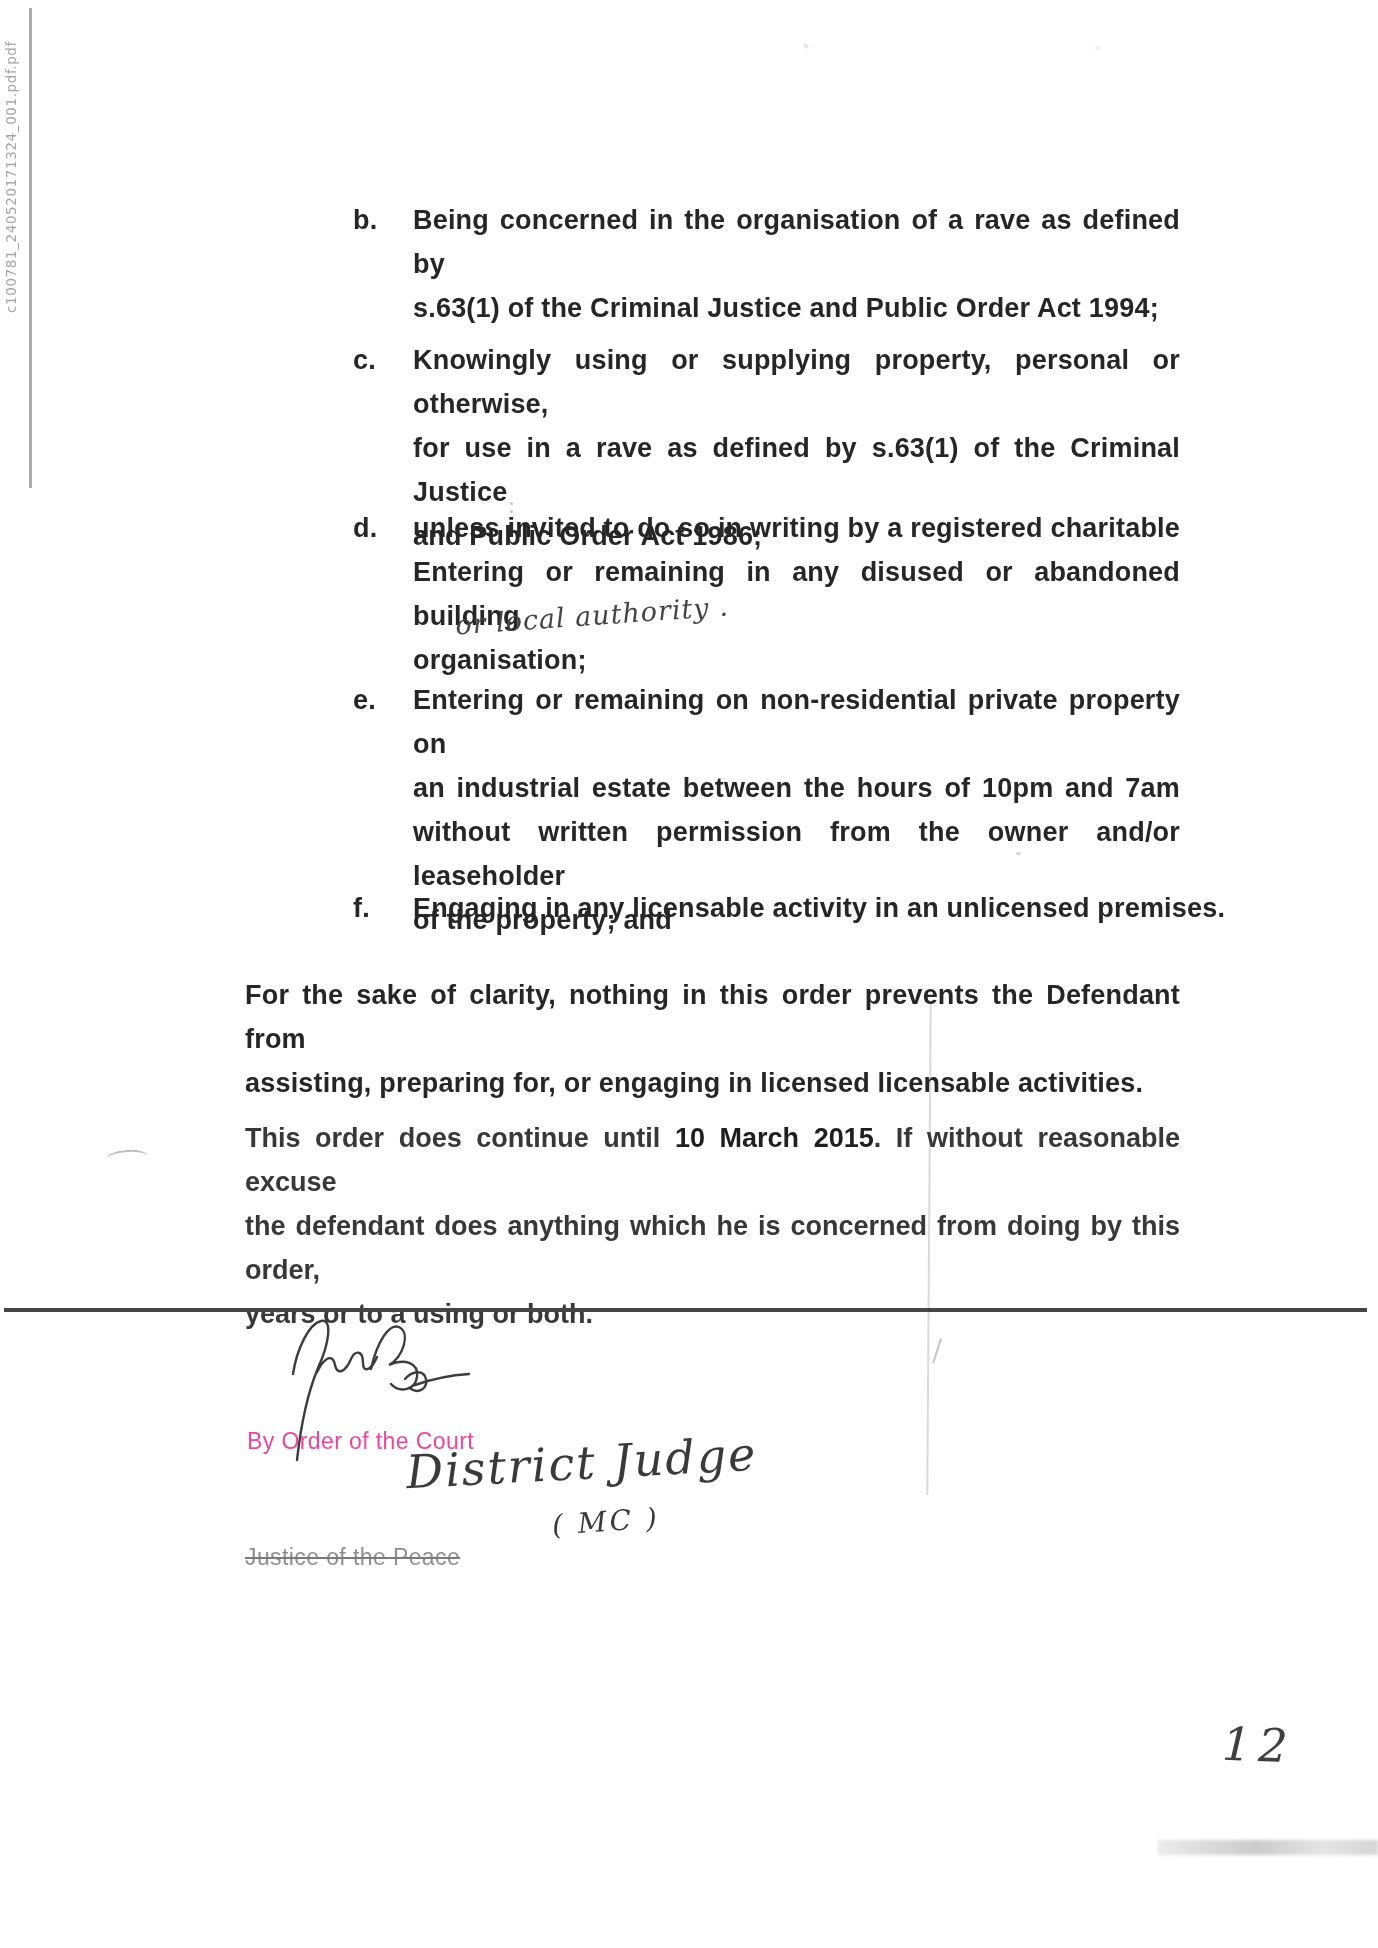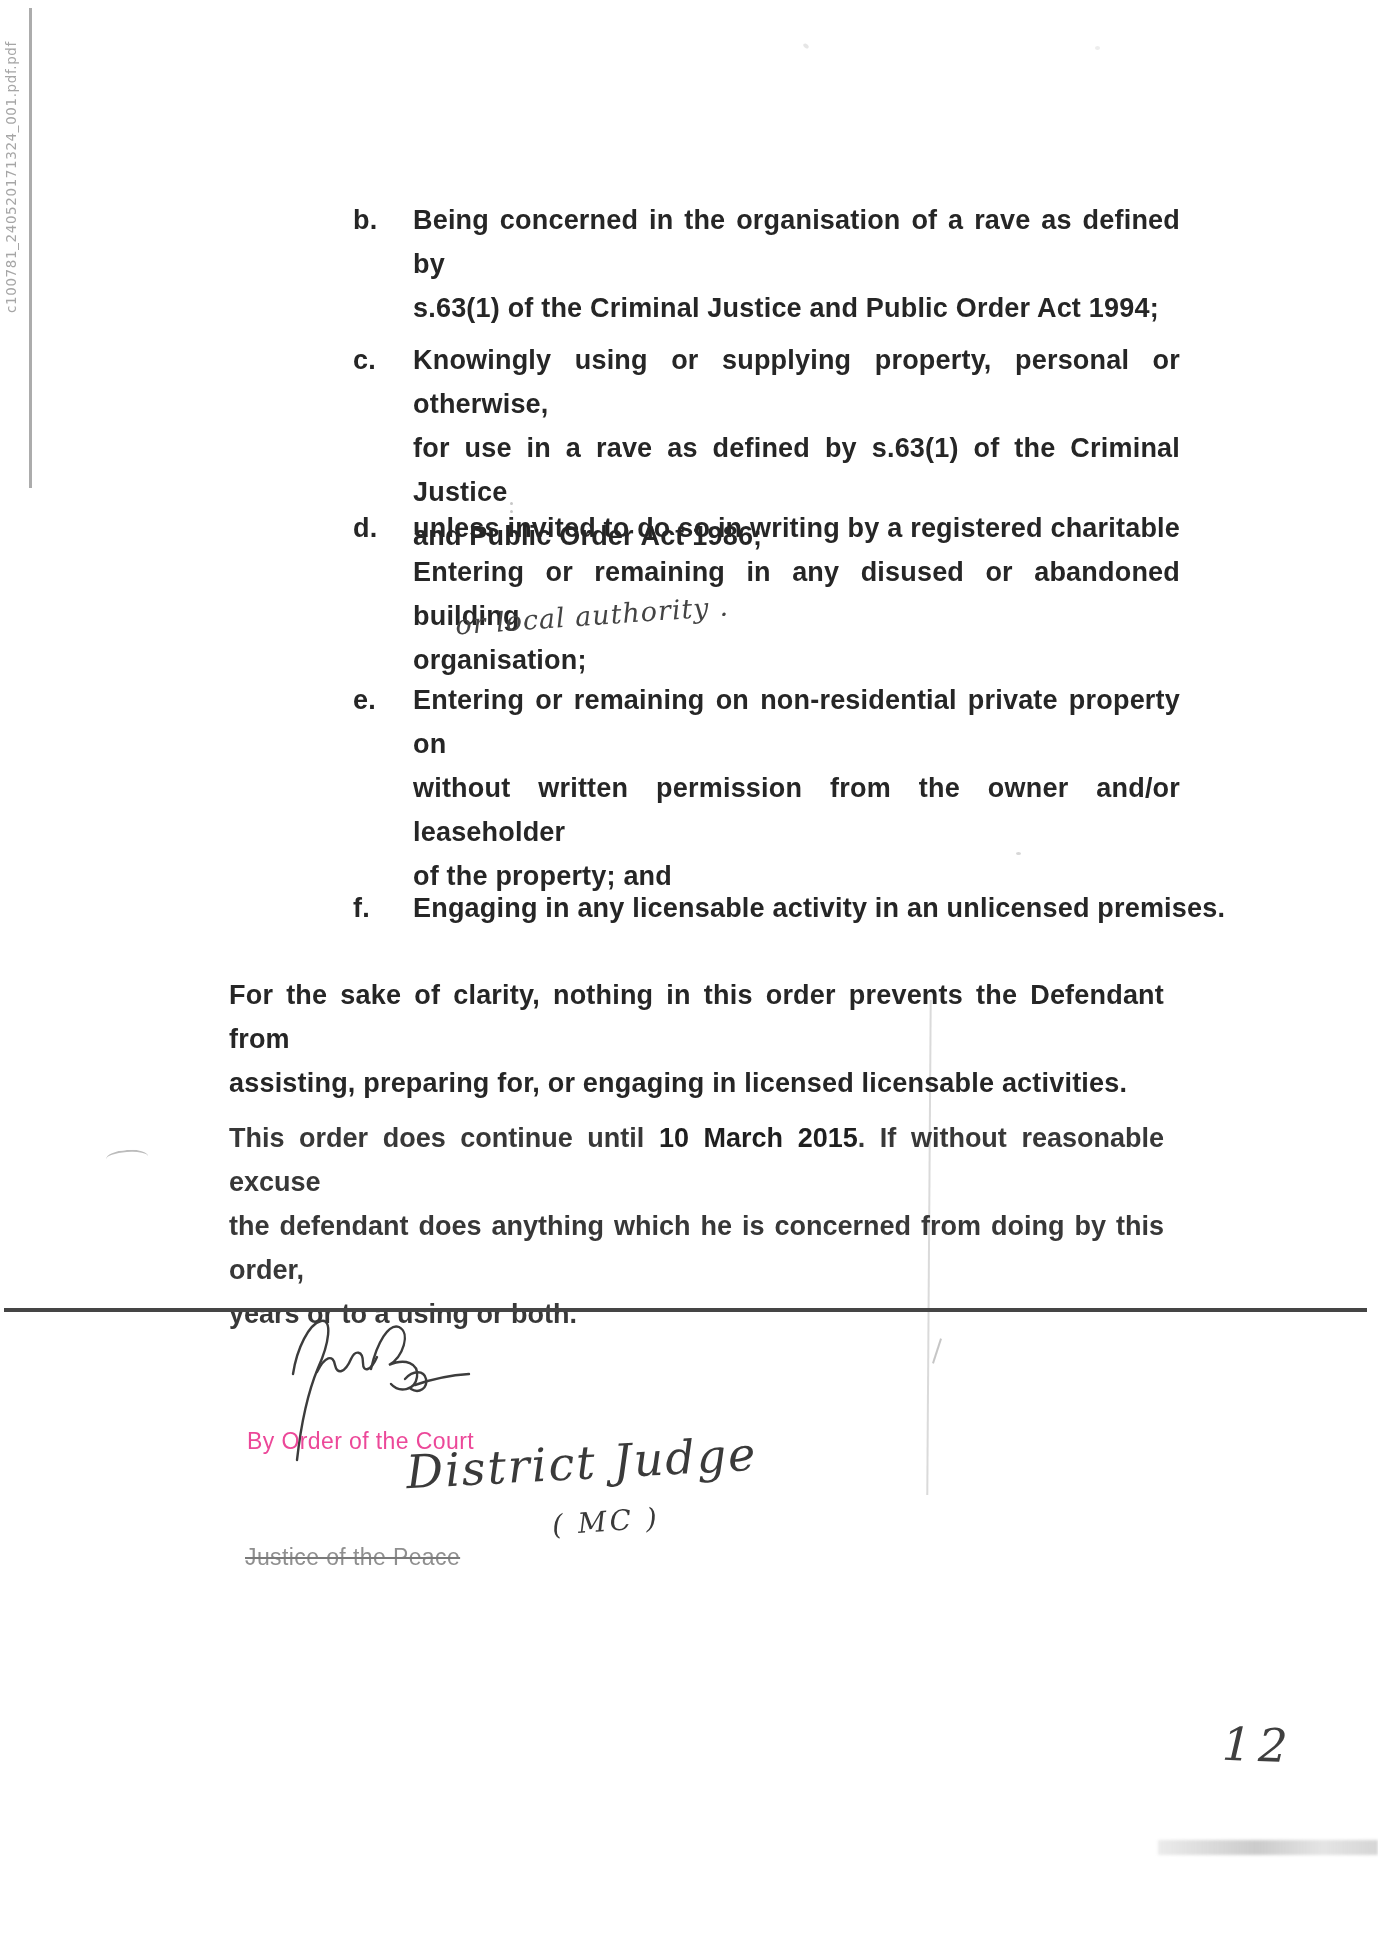--- a/index.html
+++ b/index.html
@@ -35,21 +35,21 @@
   .doc-text{color:#262626;font-size:27px;line-height:44px;}
   .tline{white-space:nowrap;}
   .tline.just{text-align:justify;text-align-last:justify;white-space:normal;}
   .heavy{font-weight:700;letter-spacing:.2px;}
   .light{font-weight:700;color:#383838;}
   .light b{color:#1f1f1f;}
 
   .order-item{position:absolute;left:413px;width:767px;}
   .order-item .item-label{position:absolute;left:-60px;top:0;line-height:44px;}
   .item-b{top:198px;} .item-c{top:338px;} .item-d{top:506px;} .item-e{top:678px;} .item-f{top:886px;}
-  .para{position:absolute;left:229px;width:935px;}
+  .para{position:absolute;left:245px;width:935px;}
   .para-clarity{top:973px;} .para-duration{top:1116px;}
 
   
   .sig-rule{position:absolute;left:4px;top:1308px;width:1363px;height:4px;background:#454545;}
   .signature-svg{position:absolute;left:263px;top:1312px;}
   .by-order{position:absolute;left:247px;top:1428px;font-size:23px;color:#ec4899;letter-spacing:.4px;}
   .struck-role{position:absolute;left:245px;top:1544px;font-size:23px;color:#8f8f8f;letter-spacing:.4px;
     text-decoration:line-through;text-decoration-color:#7a7a7a;text-decoration-thickness:2px;}
 
   .handwriting{font-family:"DejaVu Serif",serif;font-style:italic;color:#3a3a3a;}
@@ -99,20 +99,21 @@
         <div class="tline">organisation;</div>
       </div>
   </div>
 
   <div class="annotation-d handwriting">or local authority .</div>
 
   <div class="order-item item-e doc-text heavy">
     <span class="item-label">e.</span>
     <div class="item-text">
         <div class="tline just">Entering or remaining on non-residential private property on</div>
+        <div class="tline just">an industrial estate between the hours of 10pm and 7am</div>
         <div class="tline just">without written permission from the owner and/or leaseholder</div>
         <div class="tline">of the property; and</div>
       </div>
   </div>
 
   <div class="order-item item-f doc-text heavy">
     <span class="item-label">f.</span>
     <div class="item-text">
         <div class="tline">Engaging in any licensable activity in an unlicensed premises.</div>
       </div>

